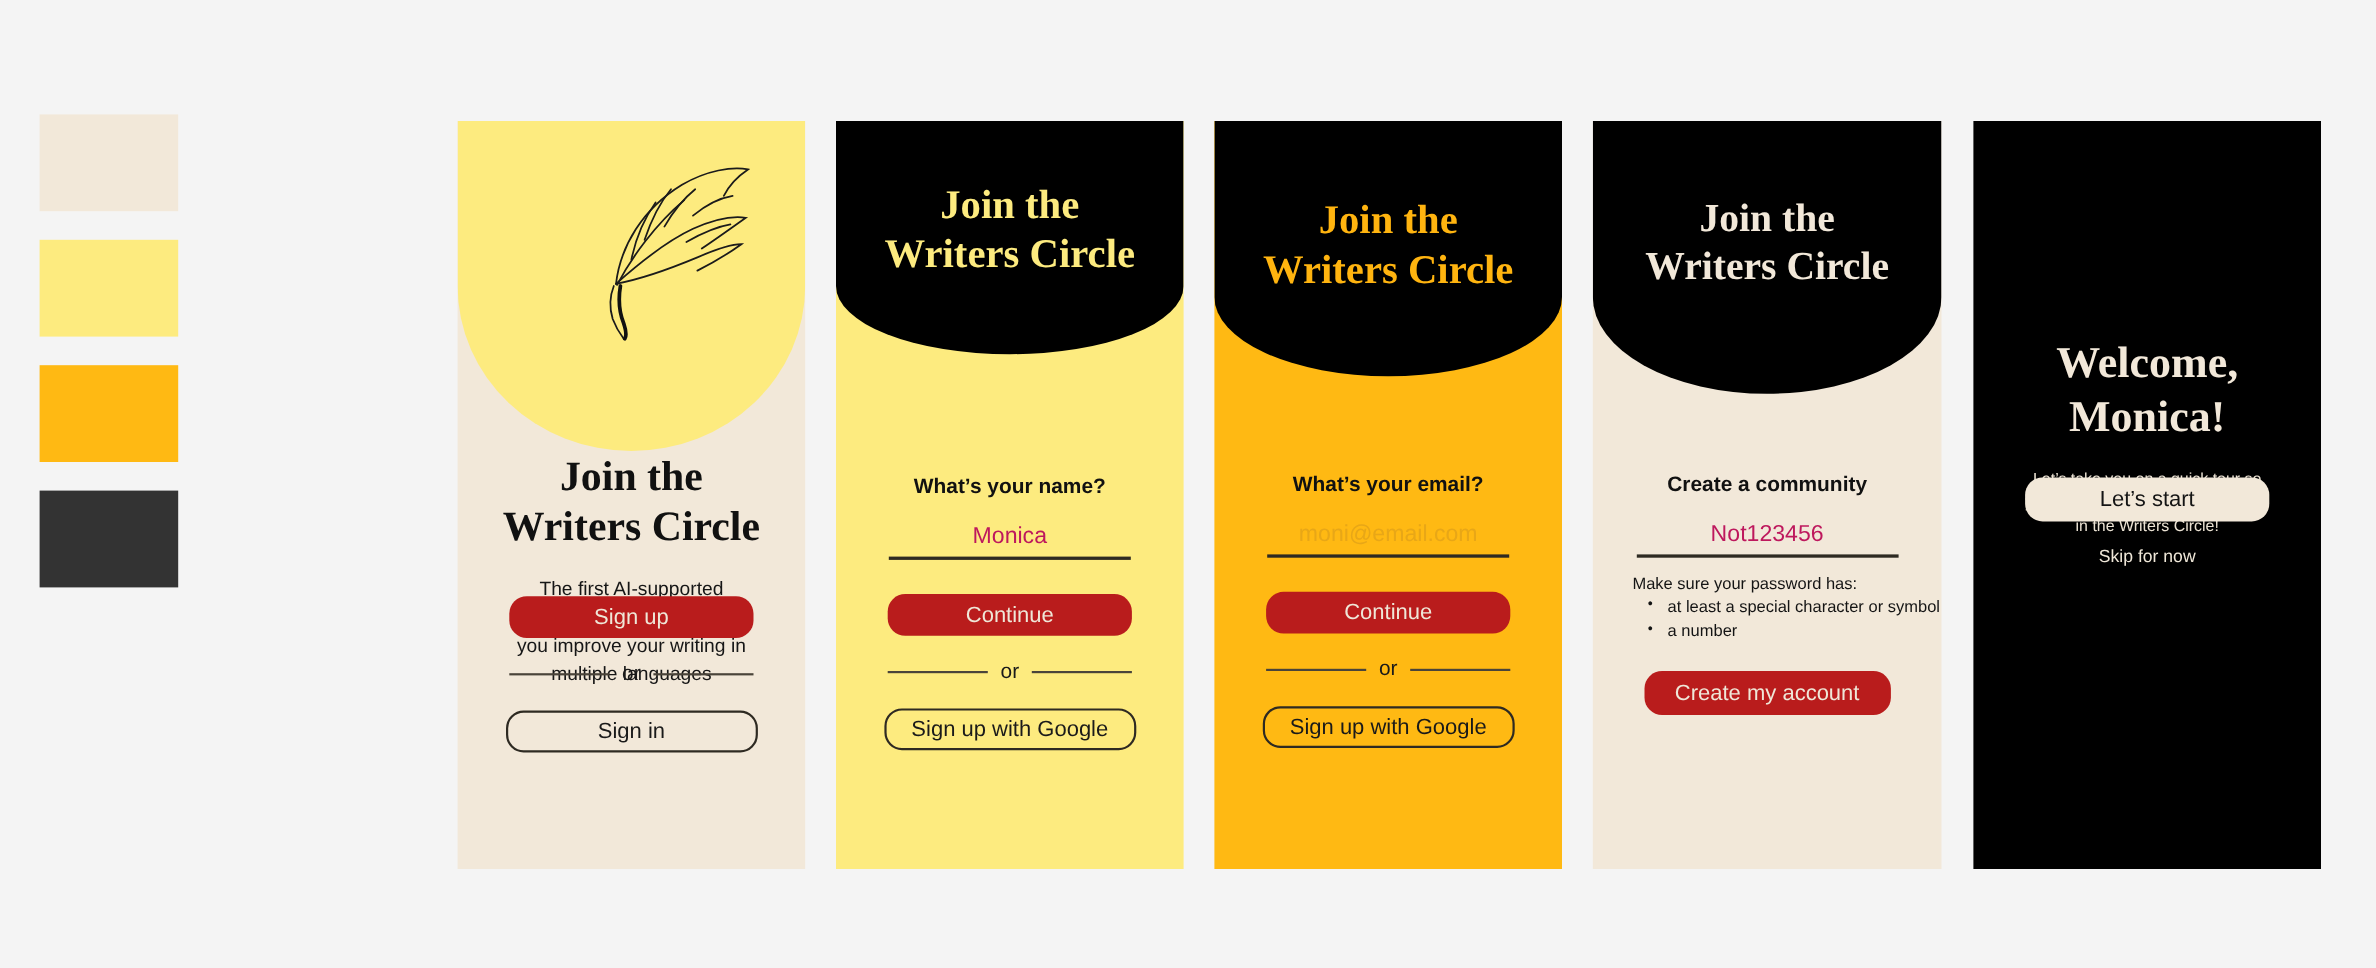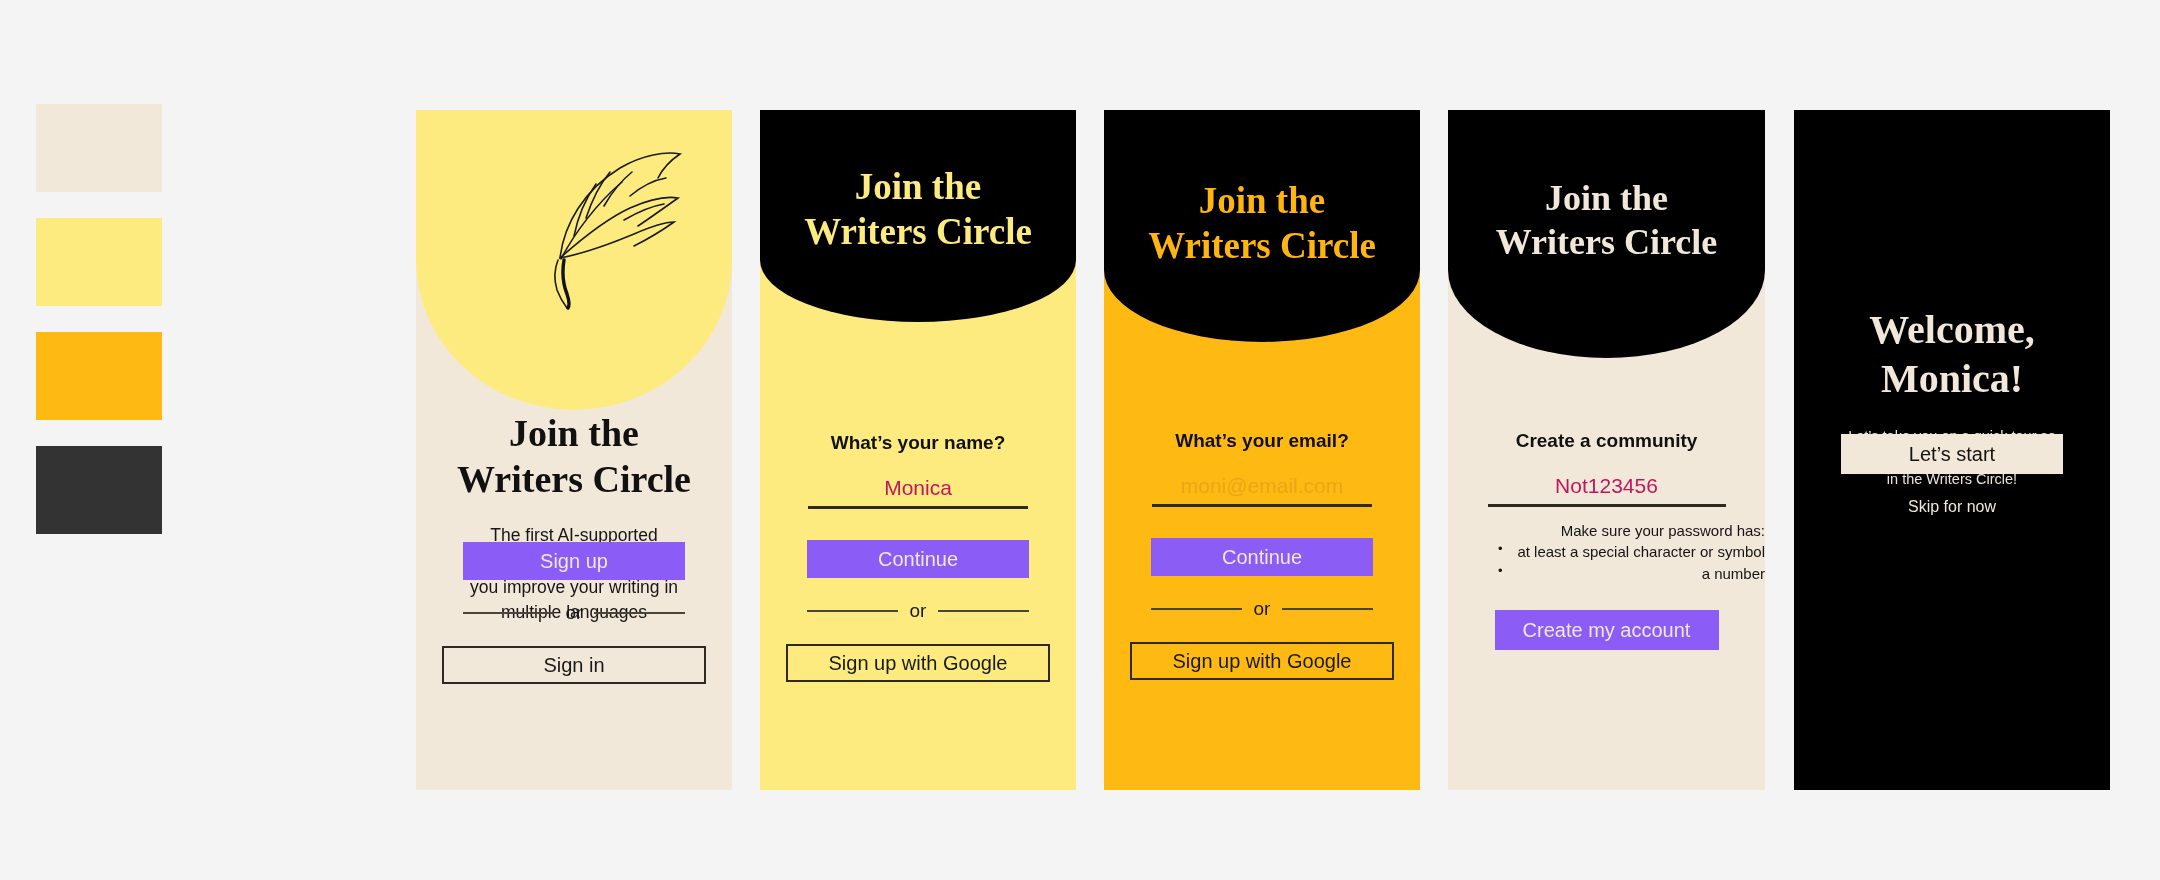--- a/index.html
+++ b/index.html
@@ -70,40 +70,40 @@
     display: block; text-align: center; font-size: 21px;
     padding-bottom: 6px;
   }
   .field .rule { height: 3px; background: #2e2a22; }
   .ph-grey { color: #be185d; }
   .ph-orange { color: #e8a717; }
 
   
   .btn {
     display: flex; align-items: center; justify-content: center;
-    margin: 0 auto; font-size: 20px; cursor: pointer; user-select: none;
-  }
-  .btn-primary { background: #8b5cf6; color: #efe7d8; height: 38px; width: 222px; }
+    margin: 0 auto; font-size: 20px; cursor: pointer; user-select: none; border-radius: 16px;
+  }
+  .btn-primary { background: #b91c1c; color: #efe7d8; height: 38px; width: 222px; }
   .btn-outline {
-    background: transparent; color: #1a1a1a; height: 38px; width: 264px;
+    background: transparent; color: #1a1a1a; height: 38px; width: 229px;
     border: 2px solid #2e2a22;
   }
   .btn-light { background: #f2e8d9; color: #141414; height: 40px; width: 222px; }
   .link-plain { text-align: center; font-size: 16px; color: #efe7d8; cursor: pointer; }
 
   
   .or-row {
     display: flex; align-items: center; justify-content: center;
     margin: 0 auto; width: 222px; gap: 12px;
   }
   .or-row .ln { flex: 1; height: 2px; background: #4a443a; }
   .or-row .tx { font-size: 19px; color: #1a1a1a; text-align: right; }
 
   
-  .hint-block { padding-left: 36px; font-size: 15px; color: #141414; line-height: 1.42; text-align: right; }
+  .hint-block { padding-left: 36px; font-size: 15px; color: #141414; line-height: 1.42; }
   .hint-list { list-style: none; padding-left: 14px; }
   .hint-list li { position: relative; padding-left: 18px; }
   .hint-list li::before {
     content: "\2022"; position: absolute; left: 0; top: -1px; font-size: 13px;
   }
   .stack { display: flex; flex-direction: column; align-items: center; }
 </style>
 </head>
 <body>
 

